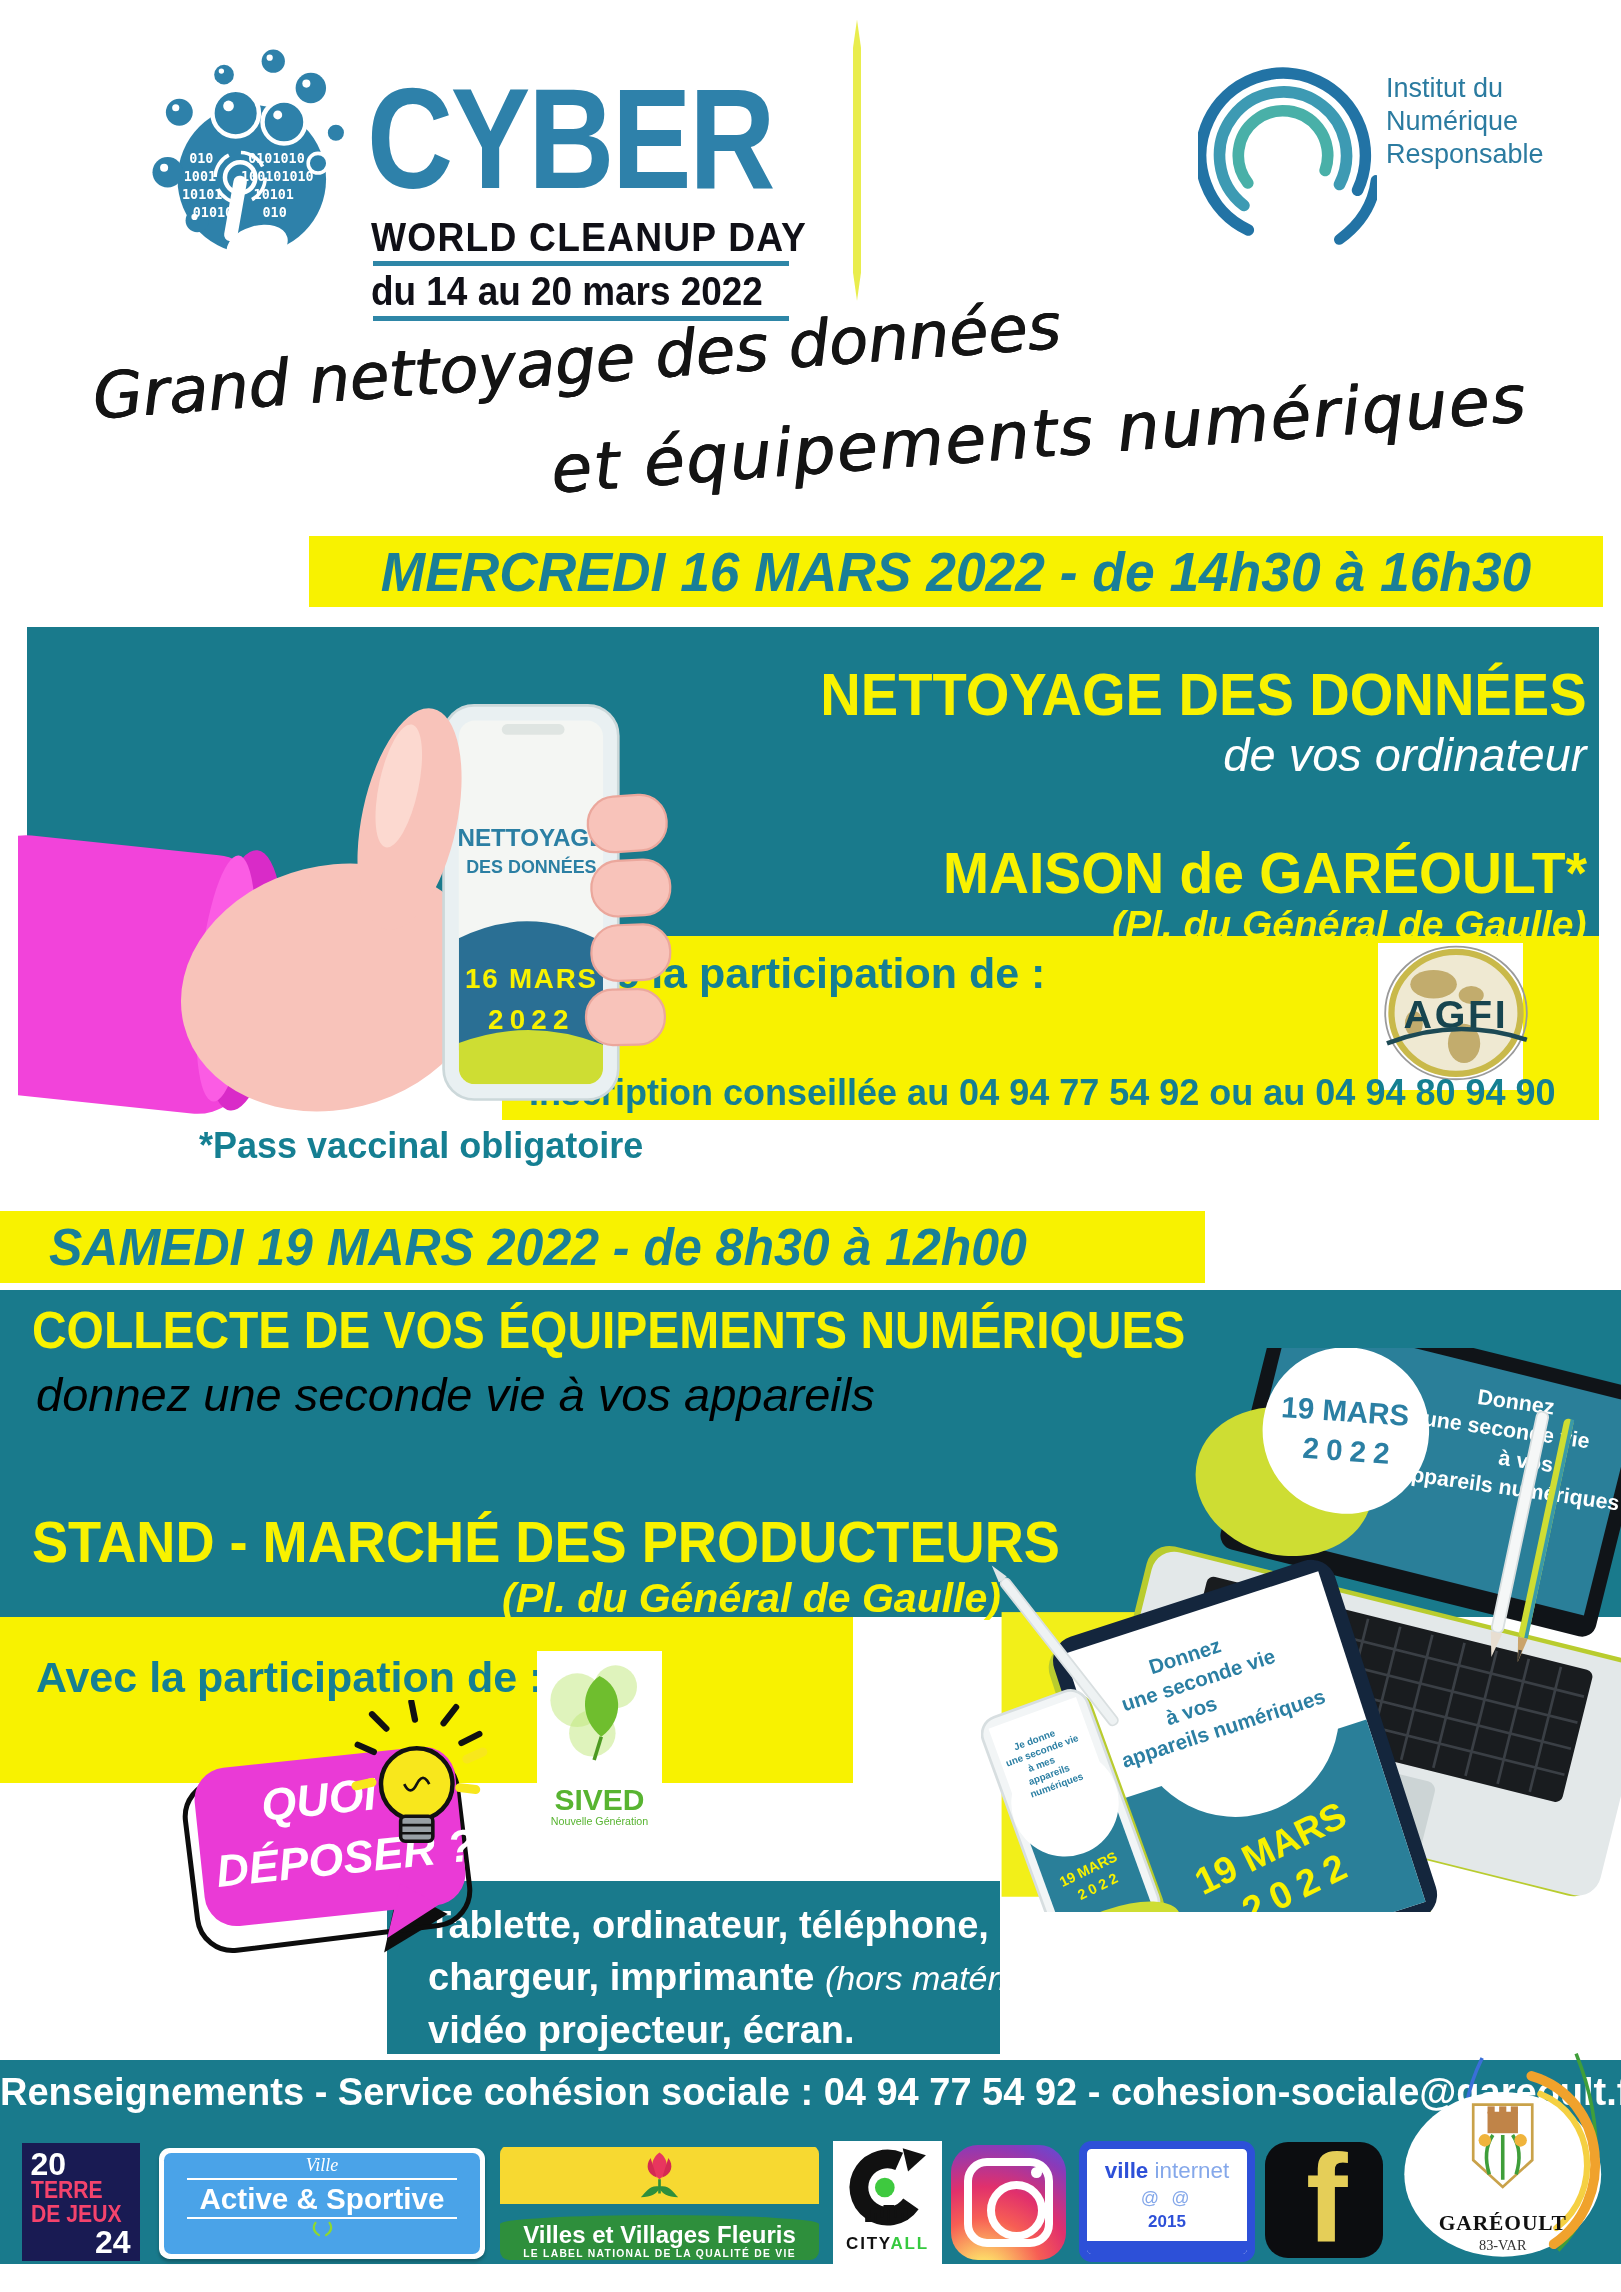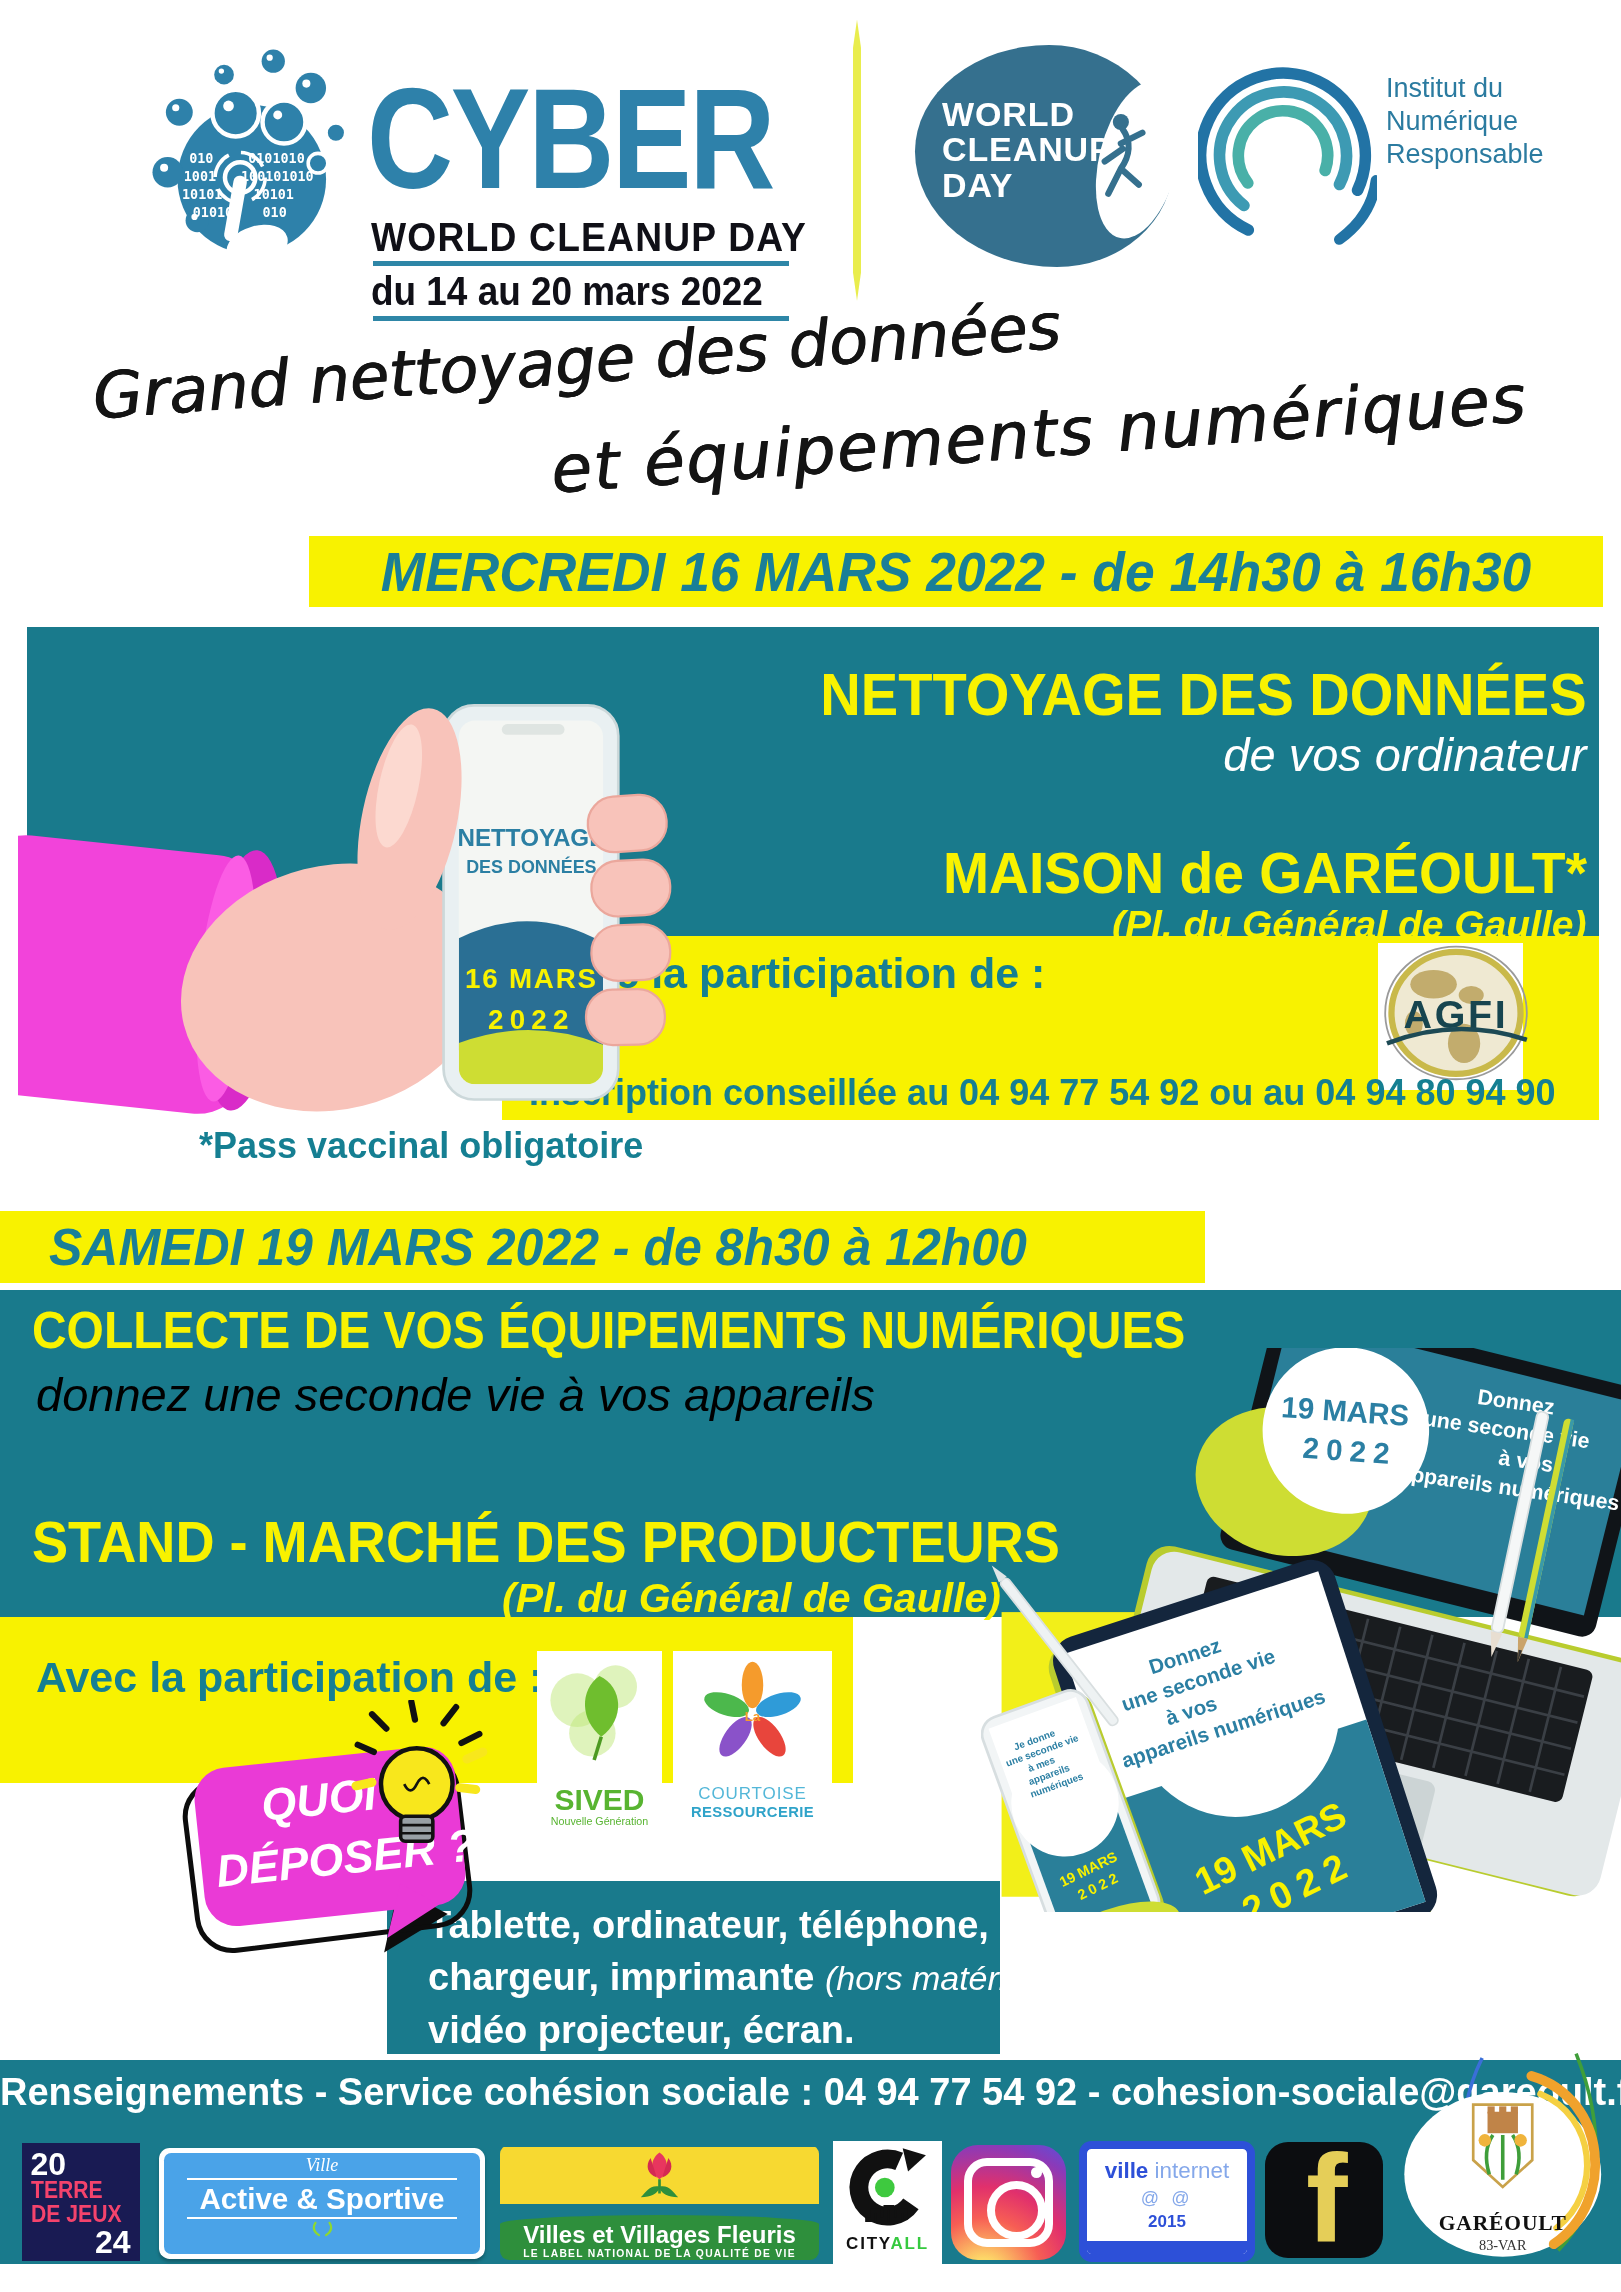--- a/index.html
+++ b/index.html
@@ -175,32 +175,20 @@
   </svg>
 
   <div class="abs cyber-word">CYBER</div>
   <div class="abs wcd-line">WORLD CLEANUP DAY</div>
   <div class="abs rule" style="left:373px;top:261px;width:416px"></div>
   <div class="abs date-line">du 14 au 20 mars 2022</div>
   <div class="abs rule" style="left:373px;top:316px;width:416px"></div>
 
   <div class="abs divider"></div>
 
-  <div class="abs wcd-blob">
-    <div class="blob-txt">
-      <div>WORLD</div>
-      <div>CLEANUP</div>
-      <div>DAY</div>
-    </div>
-    <svg class="abs" style="right:-7.2px;top:32px" width="86" height="167" viewBox="0 0 96 186">
-      <ellipse cx="50" cy="92" rx="44" ry="90" fill="#fff" transform="rotate(14 50 92)"></ellipse>
-      <circle cx="30" cy="50" r="9" fill="#35708e"></circle>
-      <path d="M32 58 C 42 72 40 88 30 102 M30 74 L54 62 M32 80 L12 94 M30 102 L50 120 M30 102 L16 130" stroke="#35708e" stroke-width="7" fill="none" stroke-linecap="round"></path>
-    </svg>
-  </div>
 
   <svg class="abs" style="left:1198px;top:41px" width="179" height="228" viewBox="0 0 200 255">
     <circle cx="95" cy="128" r="92" fill="none" stroke="#2273a5" stroke-width="13" pathLength="100" stroke-dasharray="75 25" stroke-linecap="round" transform="rotate(115 95 128)"></circle>
     <circle cx="95" cy="128" r="71" fill="none" stroke="#3d9ab3" stroke-width="13" pathLength="100" stroke-dasharray="72 28" stroke-linecap="round" transform="rotate(128 95 128)"></circle>
     <circle cx="95" cy="128" r="50" fill="none" stroke="#49b0a8" stroke-width="13" pathLength="100" stroke-dasharray="66 34" stroke-linecap="round" transform="rotate(142 95 128)"></circle>
     <path d="M158 222 Q 194 196 199 156" stroke="#2273a5" stroke-width="12" fill="none" stroke-linecap="round"></path>
   </svg>
   <div class="abs inr-text">
     <div>Institut du</div>
     <div>Numérique</div>
@@ -297,34 +285,20 @@
       <circle cx="45" cy="55" r="30" fill="#bfe77a" opacity=".5"></circle>
       <circle cx="88" cy="40" r="24" fill="#bfe77a" opacity=".5"></circle>
       <circle cx="62" cy="92" r="26" fill="#bfe77a" opacity=".5"></circle>
       <path d="M70 28 C 96 40 99 76 72 96 C 49 78 47 44 70 28 Z" fill="#6fbe2e"></path>
       <path d="M72 96 L64 122" stroke="#4d9a22" stroke-width="4" fill="none"></path>
     </svg>
     <div class="sived-name">SIVED</div>
     <div class="sived-tag">Nouvelle Génération</div>
   </div>
 
-  <div class="abs partner-box courtoise">
-    <svg width="159" height="134" viewBox="0 0 178 150">
-      <g>
-        <ellipse cx="89" cy="38" rx="12" ry="26" fill="#f59b2c"></ellipse>
-        <ellipse cx="118" cy="60" rx="12" ry="26" fill="#2f9bd8" transform="rotate(72 118 60)"></ellipse>
-        <ellipse cx="108" cy="96" rx="12" ry="26" fill="#e8453c" transform="rotate(144 108 96)"></ellipse>
-        <ellipse cx="70" cy="96" rx="12" ry="26" fill="#8a52c9" transform="rotate(216 70 96)"></ellipse>
-        <ellipse cx="60" cy="60" rx="12" ry="26" fill="#4cb84c" transform="rotate(288 60 60)"></ellipse>
-      </g>
-      <text x="89" y="78" text-anchor="middle" font-size="15" fill="#f59b2c" font-weight="bold">La</text>
-    </svg>
-    <div class="cou-name">COURTOISE</div>
-    <div class="cou-type">RESSOURCERIE</div>
-  </div>
 
   <svg class="abs devices-svg" width="640" height="564" viewBox="0 0 715 630">
     <rect x="23" y="295" width="168" height="318" fill="#f2ef19"></rect>
 
     <g transform="translate(465,325) rotate(14)">
       <rect x="-292" y="-40" width="572" height="272" rx="26" fill="#b9cc2e"></rect>
       <rect x="-285" y="-35" width="570" height="265" rx="26" fill="#e3e8e9"></rect>
       <rect x="-220" y="-336" width="432" height="284" rx="16" fill="#101418"></rect>
       <rect x="-204" y="-320" width="400" height="244" fill="#2a7f99"></rect>
       <ellipse cx="-165" cy="-140" rx="100" ry="82" fill="#cedd33"></ellipse>

